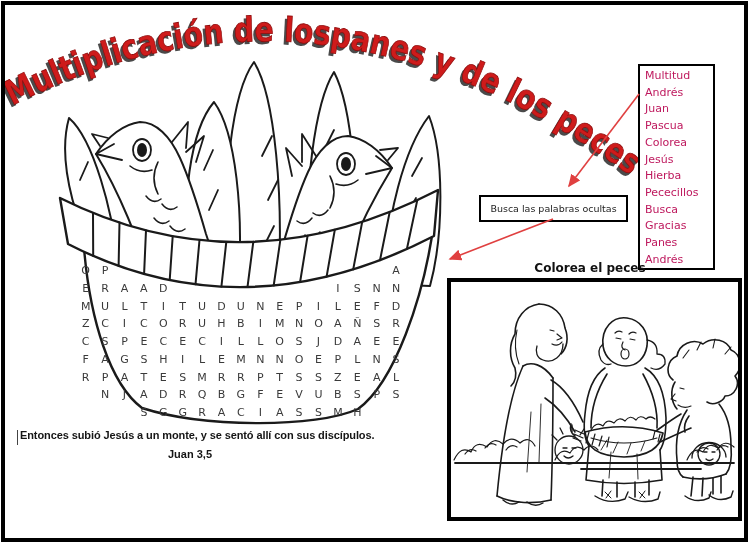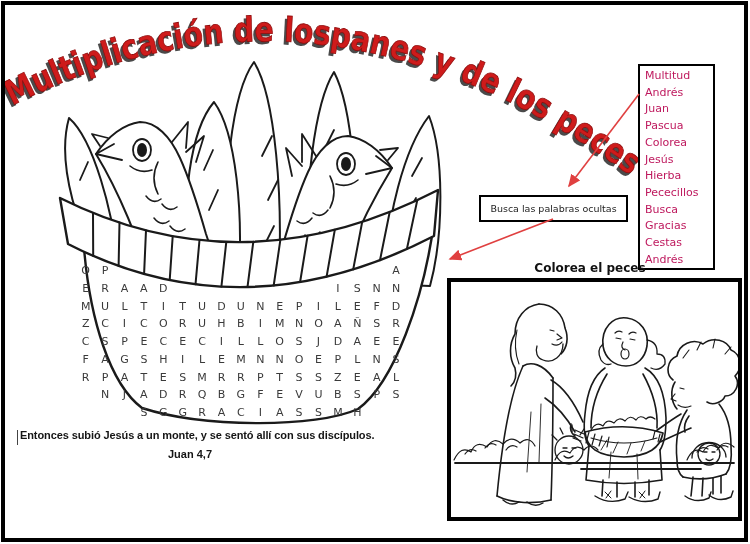--- a/index.html
+++ b/index.html
@@ -265,21 +265,21 @@
     <div>Multitud</div>
     <div>Andrés</div>
     <div>Juan</div>
     <div>Pascua</div>
     <div>Colorea</div>
     <div>Jesús</div>
     <div>Hierba</div>
     <div>Pececillos</div>
     <div>Busca</div>
     <div>Gracias</div>
-    <div>Cestas</div>
+    <div>Panes</div>
     <div>Andrés</div>
   </div>
 
 <div class="busca-box">
   <span>Busca las palabras ocultas</span>
 </div>
 
 <svg class="arrows-svg" viewBox="0 0 750 544">
   <defs>
     <marker id="arrowRed" markerWidth="9" markerHeight="8" refX="7" refY="3.5" orient="auto">
@@ -359,13 +359,13 @@
       <path d="M 268,122 C 276,132 280,148 280,164 C 281,176 279,187 275,192"></path>
       <path d="M 232,195 Q 254,200 275,192 M 238,134 q -6,8 -4,16"></path>
       <path d="M 242,195 L 240,214 M 252,196 L 251,214 M 262,196 L 262,212 M 270,194 L 270,211"></path>
       <path d="M 234,214 q 11,8 24,2 l 2,-6 M 258,213 q 10,8 22,2 l 2,-6" stroke-width="1.4"></path>
     </g>
   </svg>
 </div>
 
 <div class="caret-line"></div>
 <div class="verse">Entonces subió Jesús a un monte, y se sentó allí con sus discípulos.</div>
-<div class="verse-ref">Juan 4,7</div>
+<div class="verse-ref">Juan 3,5</div>
 
 </body></html>

